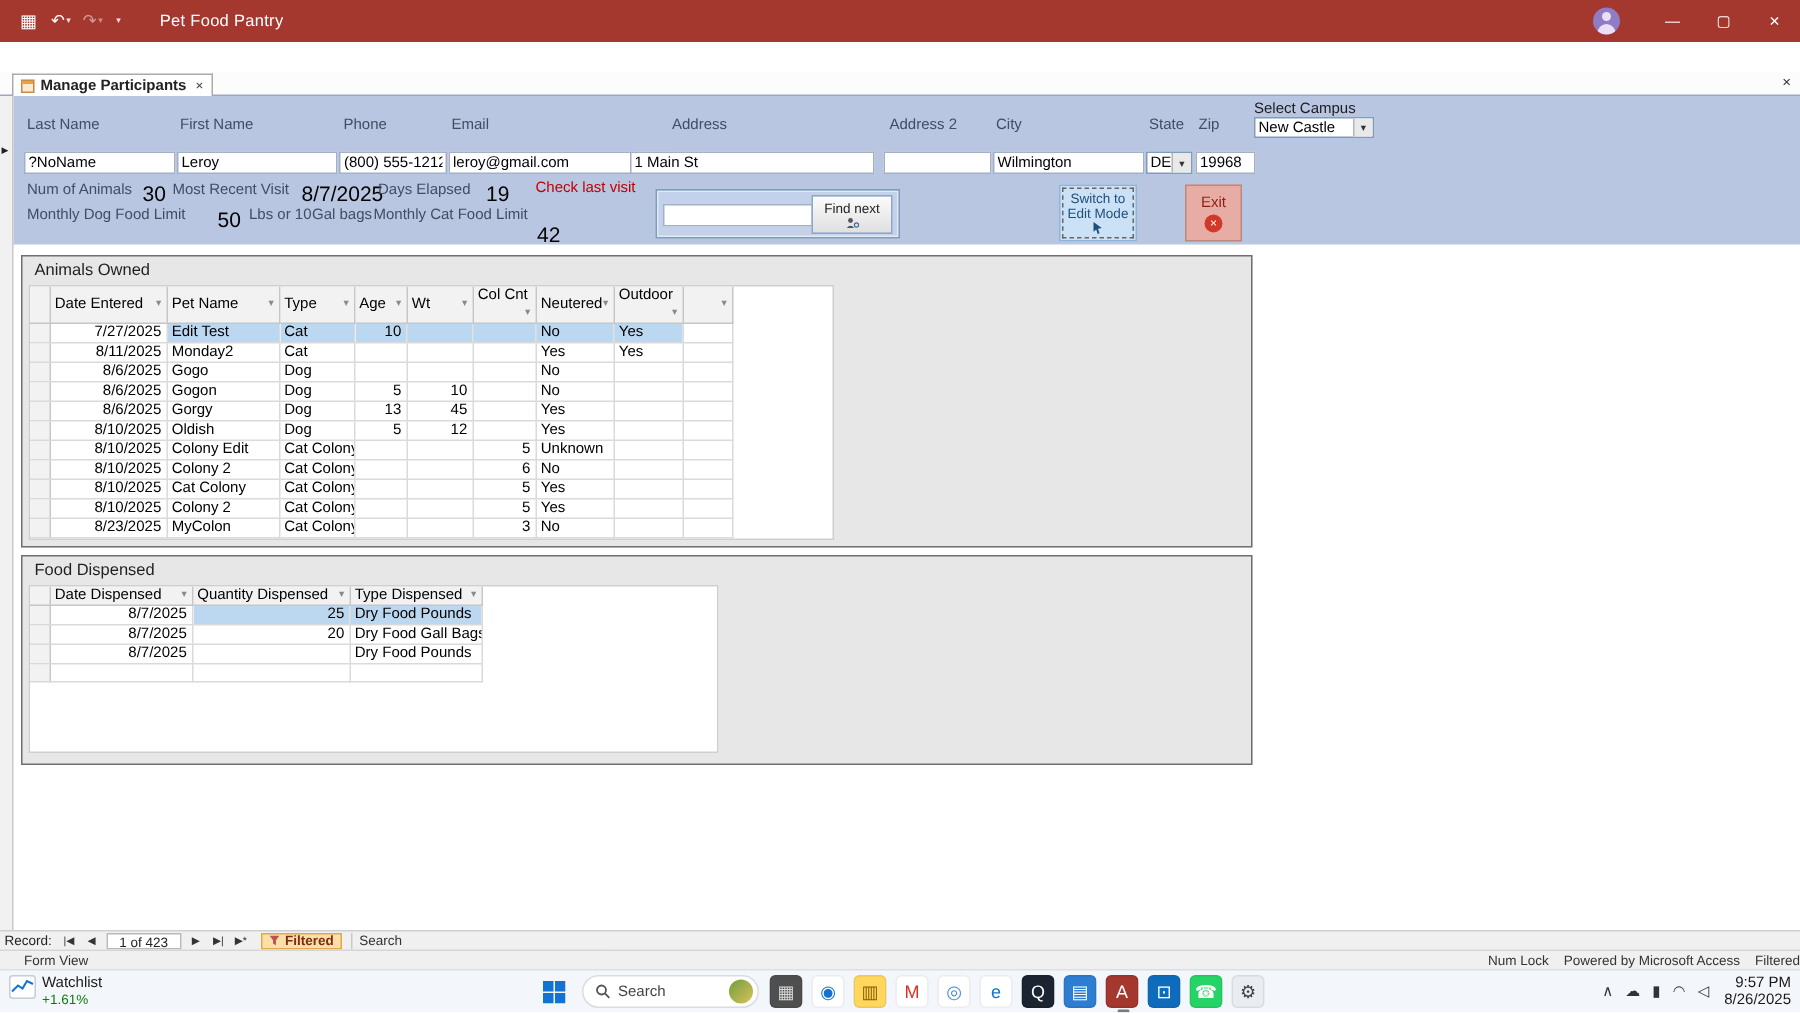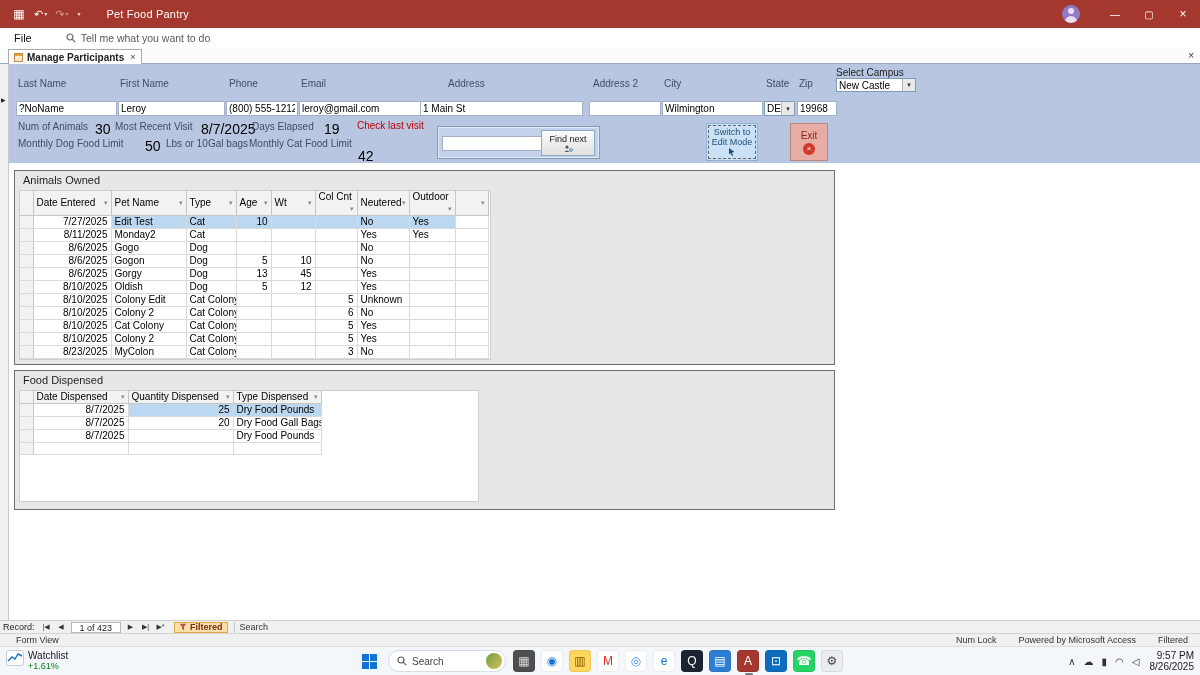--- a/index.html
+++ b/index.html
@@ -88,21 +88,21 @@
   .rec-label{margin:0 4px 0 3px}
   .nav{width:15px;height:12px;border:none;background:transparent;font-size:7px;color:#333;padding:0;font-family:inherit}
   .pos{background:#fff;border:1px solid #B9B9B9;height:11px;line-height:10px;padding:0 8px;margin:0 2px}
   .filter-chip{display:flex;align-items:center;gap:3px;background:#FBDFA9;border:1px solid #DFA94E;height:11px;padding:0 4px;margin-left:6px;color:#7C2D12;font-weight:bold}
   .rec-search{margin-left:6px;width:170px;height:11px;border:none;border-left:1px solid #C9C9C9;background:#F0F0F0;font-family:inherit;font-size:9px;padding-left:5px;color:#333}
   .rec-search::placeholder{color:#333;opacity:1}
 
   
   .statusbar{position:absolute;left:0;top:633px;width:1200px;height:13px;background:#F0F0F0;border-top:1px solid #D5D5D5;font-size:9px;color:#333;display:flex;align-items:center}
   .status-left{margin-left:16px}
-  .status-right{margin-left:auto;display:flex;gap:22px;padding-right:12px}
+  .status-right{margin-left:auto;display:flex;gap:10px;padding-right:0}
 
   
   .taskbar{position:absolute;left:0;top:646px;width:1200px;height:29px;background:#F3F6FB;border-top:1px solid #DADFE5}
   .widget{position:absolute;left:6px;top:3px;display:flex;gap:4px;align-items:flex-start}
   .widget-text{display:flex;flex-direction:column;line-height:11px}
   .widget-label{font-size:10px;color:#1a1a1a}
   .widget-change{font-size:9px;color:#0E7A0E}
   .tb-center{position:absolute;left:50%;top:0;height:100%;transform:translateX(-50%);display:flex;align-items:center;gap:7px}
   .start-btn{width:24px;height:24px;display:flex;align-items:center;justify-content:center;border-radius:4px}
   .search-pill{height:22px;background:#fff;border:1px solid #D8DDE3;border-radius:11px;display:flex;align-items:center;gap:5px;padding:0 3px 0 8px;width:118px}
@@ -136,30 +136,20 @@
       </span>
     <span class="tb-title">Pet Food Pantry</span>
     <span class="tb-right">
       <span class="avatar"></span>
       <span class="winbtn">—</span>
       <span class="winbtn">▢</span>
       <span class="winbtn close">×</span>
     </span>
   </div>
 
-  <div class="menubar">
-    <span class="menu-file">File</span>
-    <span class="tellme">
-      <svg width="10" height="10" viewBox="0 0 10 10">
-          <circle cx="4" cy="4" r="3" fill="none" stroke="#666" stroke-width="1.2"></circle>
-          <line x1="6.3" y1="6.3" x2="9.2" y2="9.2" stroke="#666" stroke-width="1.2"></line>
-        </svg>
-      <span class="tellme-text">Tell me what you want to do</span>
-    </span>
-  </div>
 
   <div class="tabbar">
     <div class="doc-tab">
       <span class="tab-icon"></span>
       <span class="tab-label">Manage Participants</span>
       <span class="tab-close">×</span>
     </div>
     <span class="tabbar-close">×</span>
   </div>
 
@@ -232,21 +222,21 @@
     </button>
 
     <button class="exit-btn">
       <span class="exit-label">Exit</span>
       <span class="exit-x">×</span>
     </button>
   </div>
 
   <div class="g-box" style="left:14px;top:170px;width:821px;height:195px">
     <span class="g-title">Animals Owned</span>
-    <div class="sheet" style="left:4px;top:19px;width:472px;height:170px">
+    <div class="sheet" style="left:4px;top:19px;width:537px;height:170px">
       <table class="ds" id="animals-table">
           <thead>
             <tr>
               <th class="rs"></th>
               <th>
                 <span class="hl">Date Entered</span>
                 <span class="dd">▾</span>
               </th>
               <th>
                 <span class="hl">Pet Name</span>

